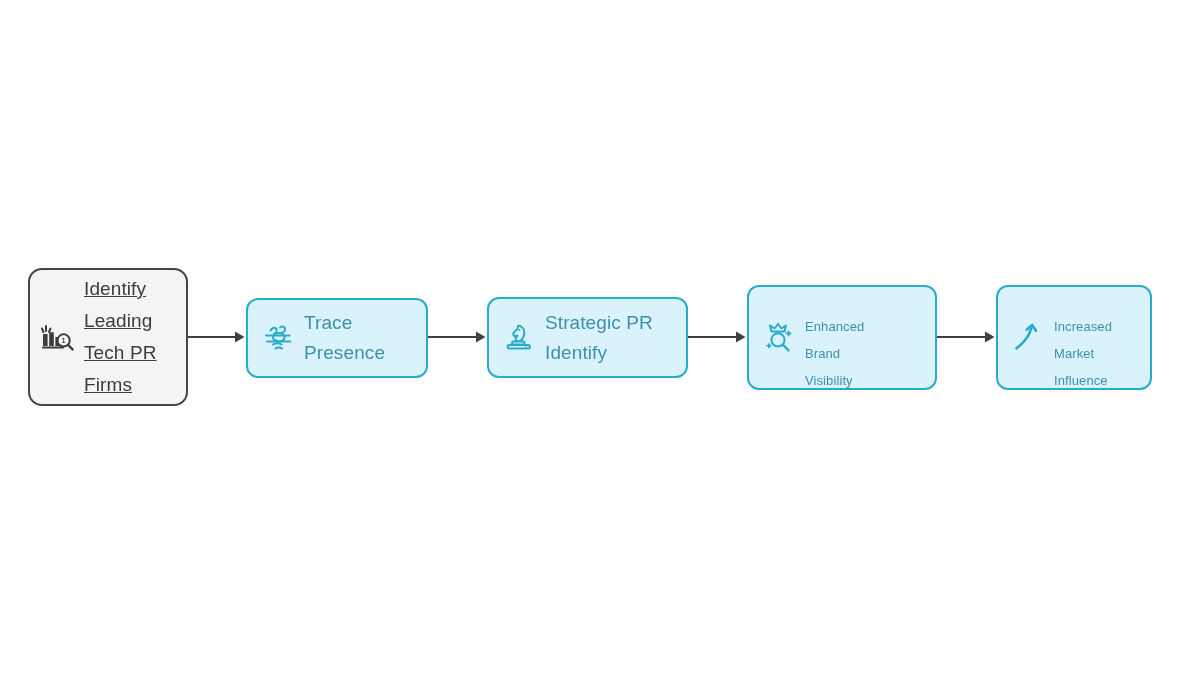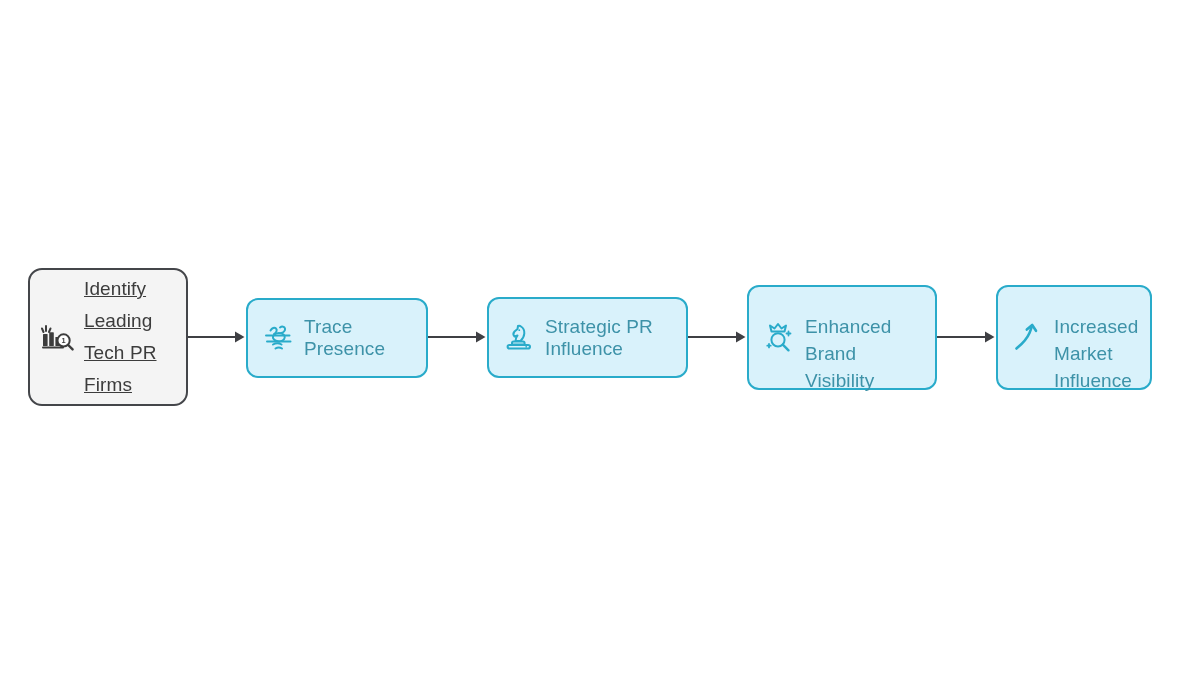--- a/index.html
+++ b/index.html
@@ -44,36 +44,36 @@
     display: flex;
     align-items: center;
     justify-content: center;
   }
   .node-icon svg { display: block; }
   .node-label {
     flex: 1 1 auto;
     padding-left: 6px;
     padding-right: 8px;
     font-size: 19px;
-    line-height: 22px;
+    line-height: 30px;
     letter-spacing: 0.1px;
     white-space: pre-line;
   }
   .node.start .node-label { color: #3c3c3c; }
   .node.step  .node-label { color: #3d92a8; }
 
   
   #node-0 { left: 28px;   top: 268px; width: 160px; height: 138px; }
   #node-1 { left: 246px;  top: 298px; width: 182px; height: 80px;  }
   #node-2 { left: 487px;  top: 297px; width: 201px; height: 81px;  }
   #node-3 { left: 747px;  top: 285px; width: 190px; height: 105px; }
   #node-4 { left: 996px;  top: 285px; width: 156px; height: 105px; }
 
   #node-0 .node-label { font-size: 19px; line-height: 32px; text-decoration: underline; }
-  #node-3 .node-label, #node-4 .node-label { font-size: 19px; line-height: 27px; margin-top: 32px; }
+  #node-3 .node-label, #node-4 .node-label { font-size: 13px; line-height: 27px; margin-top: 32px; }
 
   
   .connector {
     position: absolute;
     height: 14px;
     top: 330px;
   }
   .connector svg { display: block; overflow: visible; }
   #conn-0 { left: 188px; width: 58px; }
   #conn-1 { left: 428px; width: 59px; }
@@ -142,21 +142,21 @@
     <span class="node-icon">
       <svg width="36" height="36" viewBox="0 0 36 36" fill="none" stroke="#29abca" stroke-width="2" stroke-linecap="round" stroke-linejoin="round">
         <path d="M20 6.5 C22.5 8 23.5 10.5 23.3 13.5 C23.1 16.5 21.5 19 19.5 21 L14.5 21 C14.5 18 15.5 16.5 16.5 15.5 L13.5 16.5 C12 15 12.2 13 13.5 11.5 L16.5 9 L17 6 C17.8 5.6 19.2 5.8 20 6.5 Z"></path>
         <circle cx="18.3" cy="10.2" r="0.9" fill="#29abca" stroke="none"></circle>
         <path d="M12.5 21.5 H22 C23 21.5 23.6 22.2 23.6 23 V24.5 H11 V23 C11 22.2 11.6 21.5 12.5 21.5 Z"></path>
         <path d="M8.5 25 H27 C28.2 25 29 25.8 29 26.8 C29 27.8 28.2 28.6 27 28.6 H8.5 C7.4 28.6 6.6 27.8 6.6 26.8 C6.6 25.8 7.4 25 8.5 25 Z"></path>
         <circle cx="25.2" cy="26.8" r="0.9" fill="#29abca" stroke="none"></circle>
       </svg>
     </span>
     <span class="node-label">Strategic PR
-Influence</span>
+Identify</span>
   </div>
 
   <div class="connector" id="conn-2">
     <svg width="59" height="14" viewBox="0 0 59 14">
       <path d="M0 7 H49" stroke="#3f4044" stroke-width="2"></path>
       <path d="M48 1.6 L57.5 7 L48 12.4 Z" fill="#3f4044"></path>
     </svg>
   </div>
 
   <div class="node step" id="node-3">

